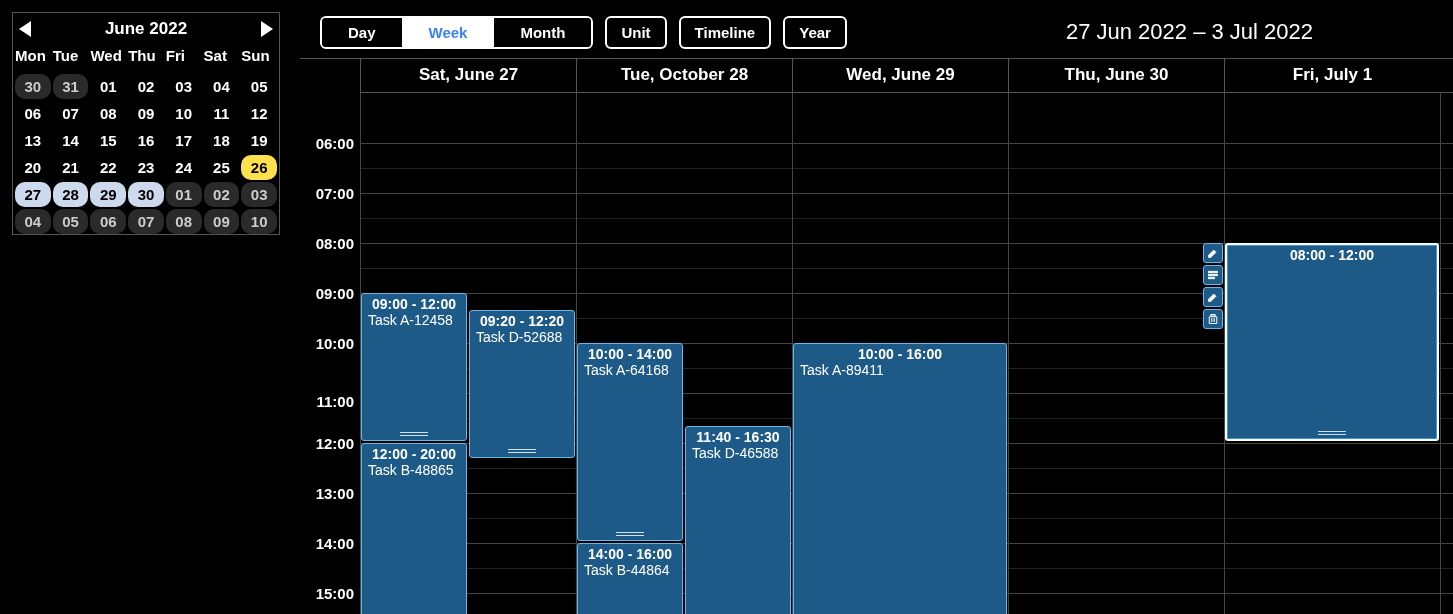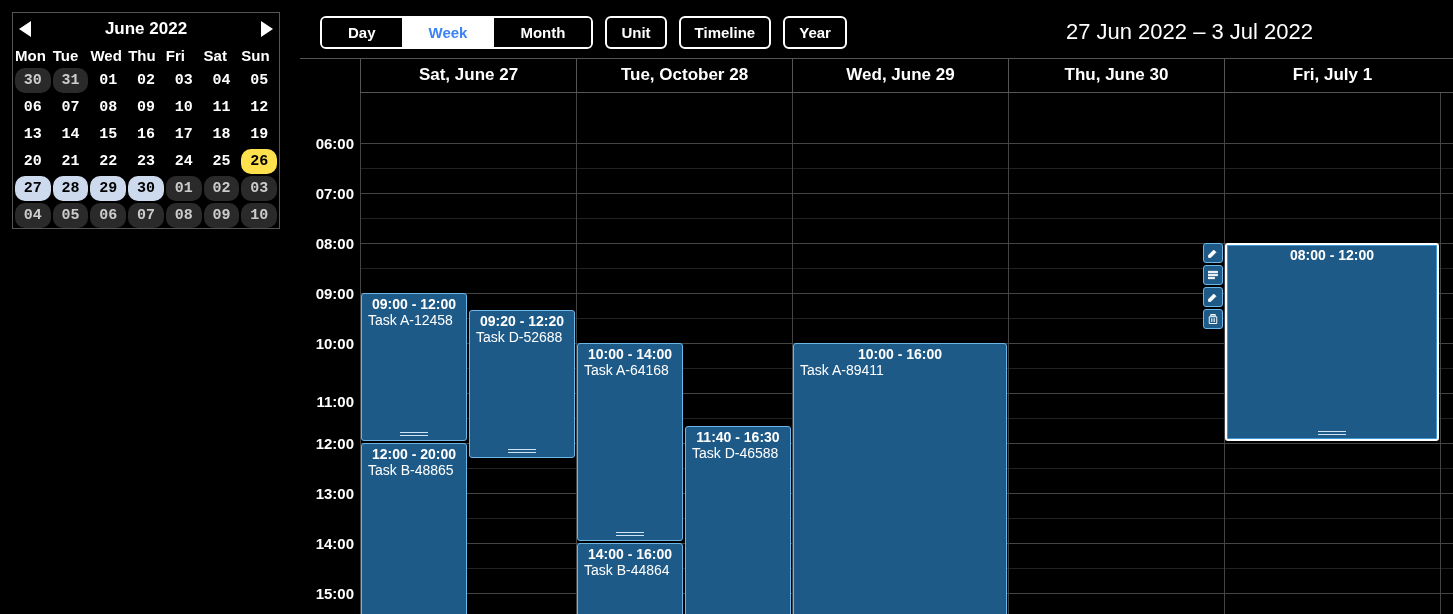--- a/index.html
+++ b/index.html
@@ -247,21 +247,21 @@
   </div>
   <div class="mini-grid" id="mini-dow">
       <div class="mini-dowcell">Mon</div>
       <div class="mini-dowcell">Tue</div>
       <div class="mini-dowcell">Wed</div>
       <div class="mini-dowcell">Thu</div>
       <div class="mini-dowcell">Fri</div>
       <div class="mini-dowcell">Sat</div>
       <div class="mini-dowcell">Sun</div>
     </div>
-  <div class="mini-grid" id="mini-days" style="margin-top:0;font-family:Liberation Mono, monospace;">
+  <div class="mini-grid" id="mini-days" style="margin-top:6px;">
       <div class="mini-daycell dim">30</div>
       <div class="mini-daycell dim">31</div>
       <div class="mini-daycell norm">01</div>
       <div class="mini-daycell norm">02</div>
       <div class="mini-daycell norm">03</div>
       <div class="mini-daycell norm">04</div>
       <div class="mini-daycell norm">05</div>
       <div class="mini-daycell norm">06</div>
       <div class="mini-daycell norm">07</div>
       <div class="mini-daycell norm">08</div>

